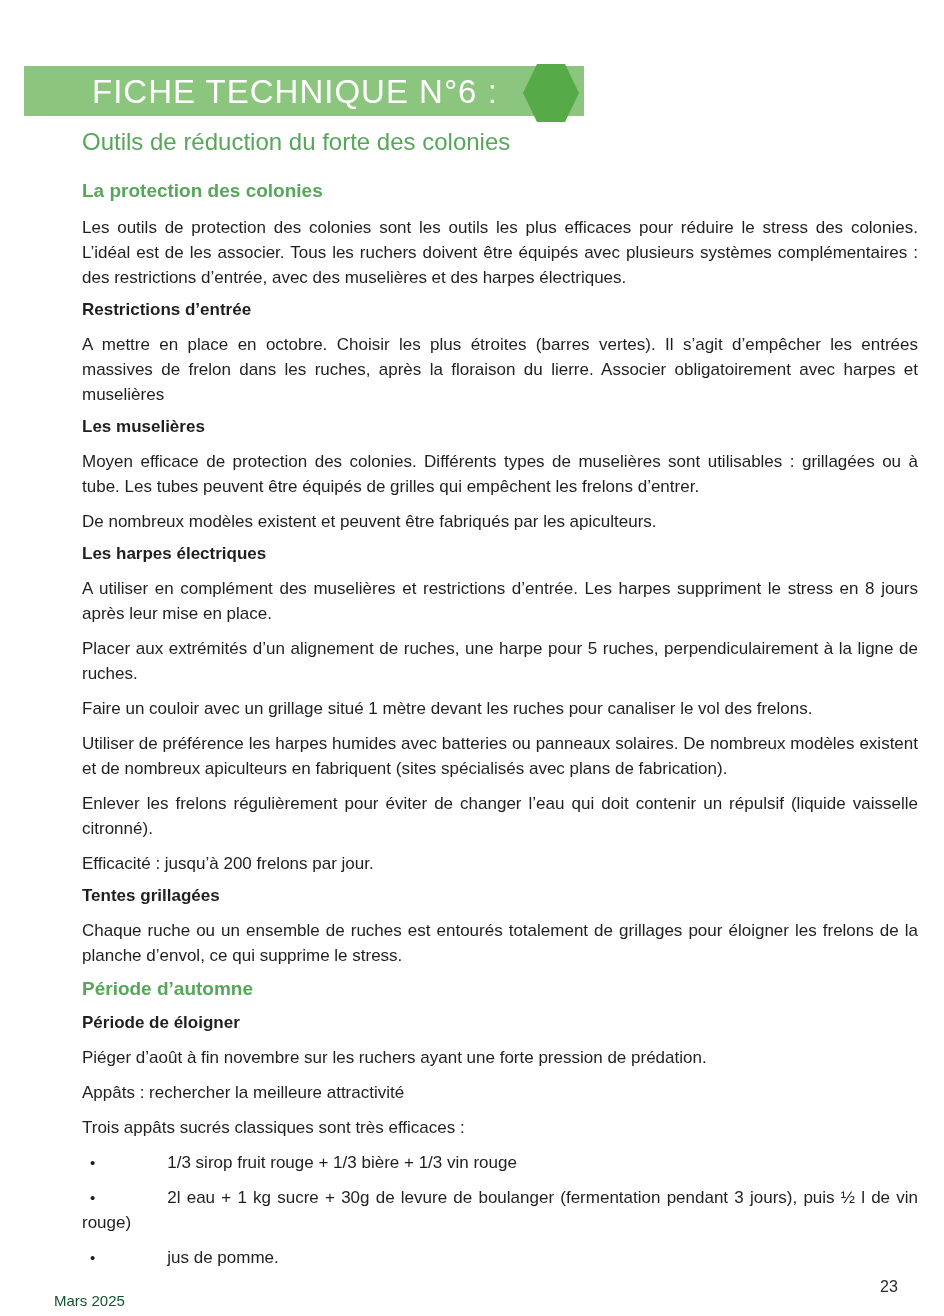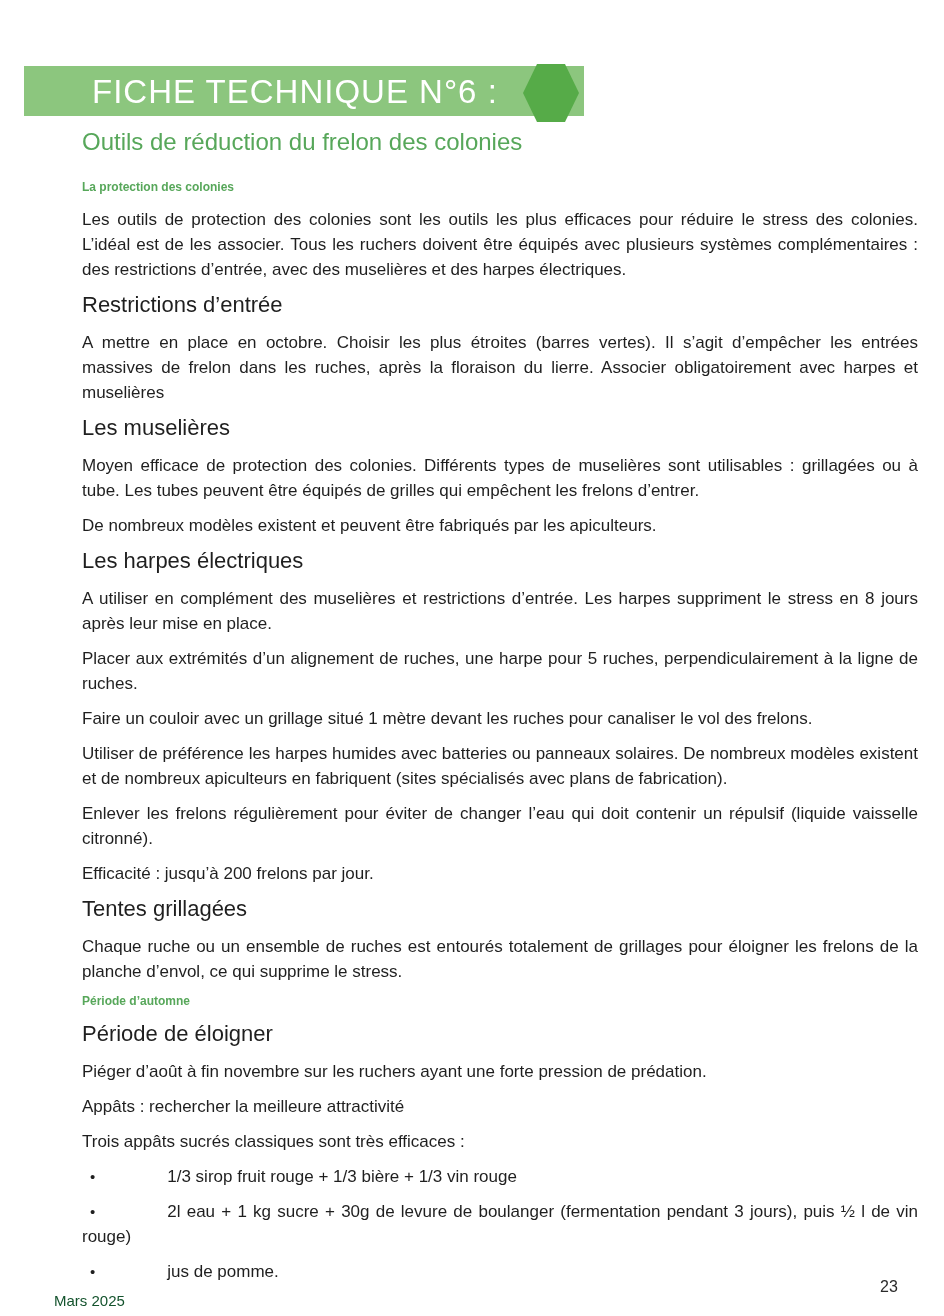--- a/index.html
+++ b/index.html
@@ -42,26 +42,26 @@
   }
   
   .content {
     position:absolute;
     left:58px; top:148px;
     width:836px;
   }
   .heading-green {
     color:#57a75a;
     font-weight:bold;
-    font-size:12px;
+    font-size:19px;
     margin:8px 0 13px 0;
   }
   .heading-bold {
-    font-weight:normal;
-    font-size:22px;
+    font-weight:bold;
+    font-size:17px;
     margin:6px 0 12px 0;
   }
   .paragraph {
     font-size:17px;
     line-height:25px;
     text-align:justify;
     margin:0 0 10px 0;
   }
   .bullet {
     font-size:17px;
@@ -87,21 +87,21 @@
     position:absolute; left:856px; top:1254px;
     font-size:16px; color:#2a2a2a;
   }
 </style>
 </head>
 <body>
 
 <div class="banner"></div>
 <div class="hexagon"></div>
 <div class="banner-title">FICHE TECHNIQUE N°6 :</div>
-<div class="subtitle">Outils de réduction du frelon des colonies</div>
+<div class="subtitle">Outils de réduction du forte des colonies</div>
 
 <div class="content">
     <p class="heading-green">La protection des colonies</p>
     <p class="paragraph">Les outils de protection des colonies sont les outils les plus efficaces pour réduire le stress des colonies. L’idéal est de les associer. Tous les ruchers doivent être équipés avec plusieurs systèmes complémentaires : des restrictions d’entrée, avec des muselières et des harpes électriques.</p>
     <p class="heading-bold">Restrictions d’entrée</p>
     <p class="paragraph">A mettre en place en octobre. Choisir les plus étroites (barres vertes). Il s’agit d’empêcher les entrées massives de frelon dans les ruches, après la floraison du lierre. Associer obligatoirement avec harpes et muselières</p>
     <p class="heading-bold">Les muselières</p>
     <p class="paragraph">Moyen efficace de protection des colonies. Différents types de muselières sont utilisables : grillagées ou à tube. Les tubes peuvent être équipés de grilles qui empêchent les frelons d’entrer.</p>
     <p class="paragraph">De nombreux modèles existent et peuvent être fabriqués par les apiculteurs.</p>
     <p class="heading-bold">Les harpes électriques</p>

